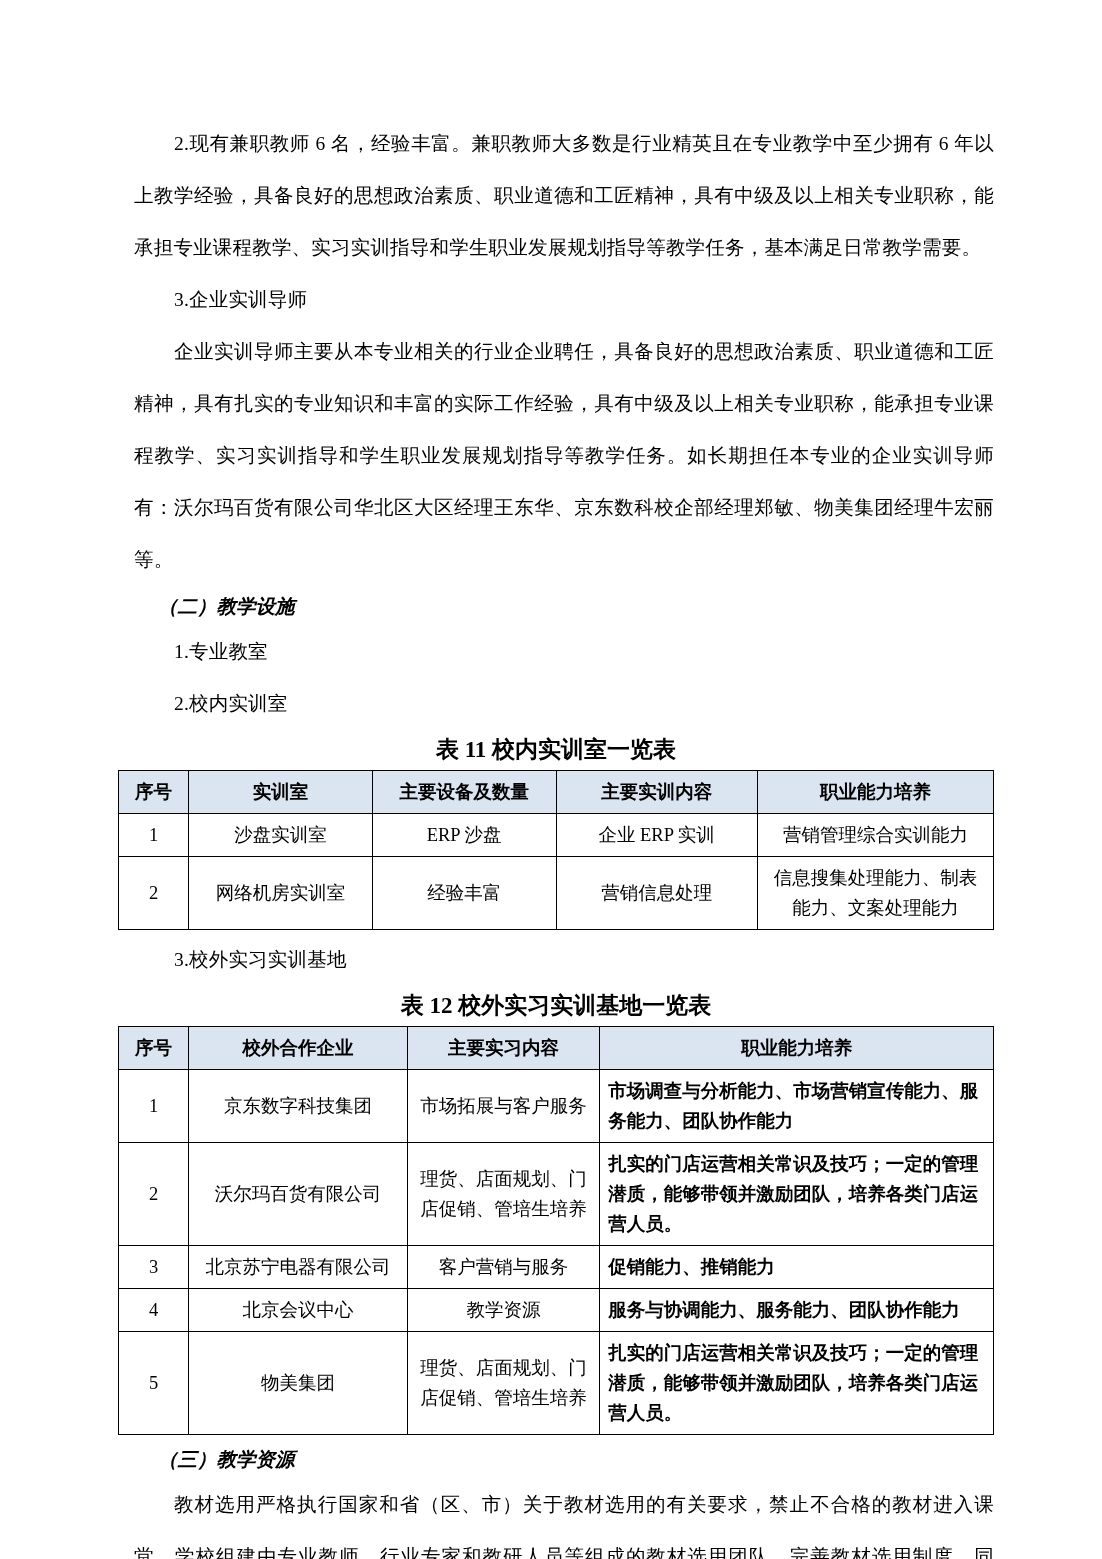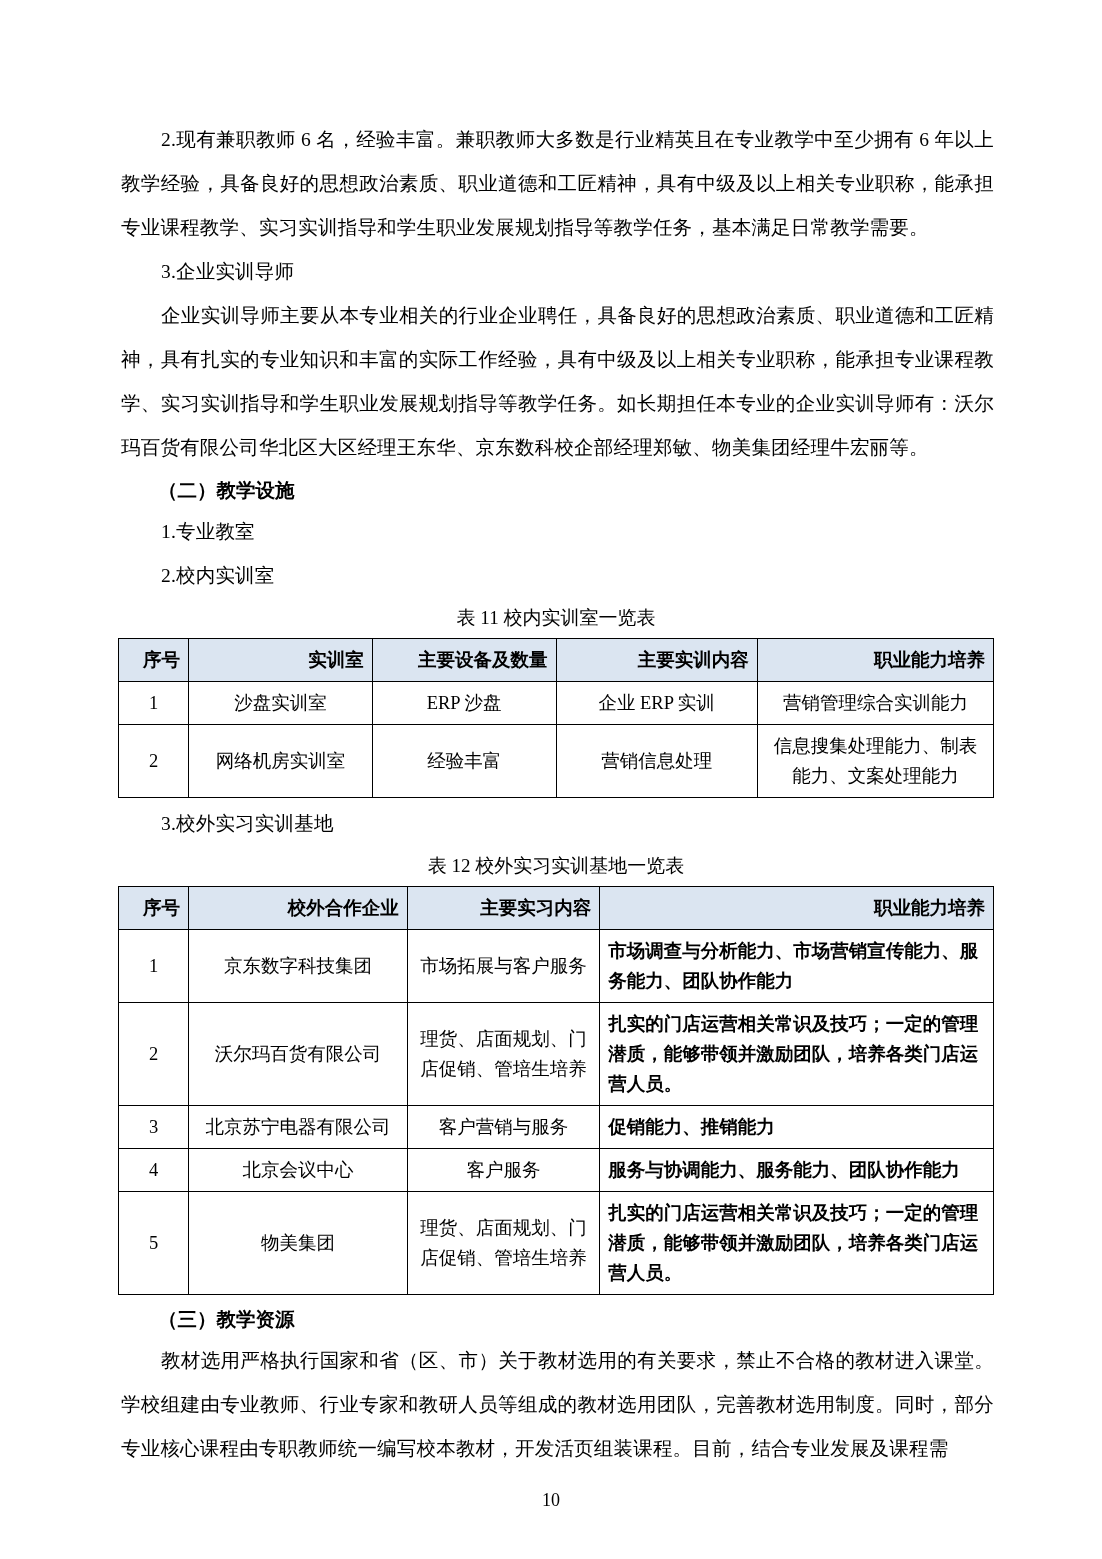--- a/index.html
+++ b/index.html
@@ -14,61 +14,63 @@
     color: #000000;
   }
   .page {
     position: relative;
     width: 1102px;
     min-height: 1559px;
     box-sizing: border-box;
     padding: 118px 108px 40px 118px;
   }
   p.para {
-    margin: 0 0 0 3px;
+    margin: 0 0 0 16px;
     font-size: 19.5px;
-    line-height: 44px;
+    line-height: 52px;
     text-align: justify;
     text-justify: inter-ideograph;
     letter-spacing: 0.2px;
   }
   p.indent2 {
     text-indent: 40px;
   }
   p.heading {
     margin: 0;
     font-size: 19.5px;
     line-height: 40px;
     font-weight: bold;
     text-indent: 40px;
     font-family: "Liberation Sans", "DejaVu Sans", sans-serif;
+    font-style: italic;
   }
   .tbl-caption {
     text-align: center;
-    font-size: 19px;
+    font-size: 23px;
     line-height: 36px;
     margin: 2px 0 2px 0;
+    font-weight: bold;
   }
   table.doc-table {
     width: 100%;
     border-collapse: collapse;
     table-layout: fixed;
     font-size: 18.5px;
     margin-bottom: 4px;
   }
   table.doc-table th,
   table.doc-table td {
     border: 1px solid #000000;
     padding: 6px 8px;
     vertical-align: middle;
     line-height: 30px;
   }
   table.doc-table thead th {
     background: #dbe5f1;
-    text-align: right;
+    text-align: center;
     font-weight: bold;
   }
   td.c { text-align: center; }
   td.l { text-align: left; font-weight: bold; }
   .pagenum {
     position: absolute;
     left: 0;
     right: 0;
     bottom: 48px;
     text-align: center;
@@ -175,21 +177,21 @@
       </tr>
       <tr>
         <td class="c">3</td>
         <td class="c">北京苏宁电器有限公司</td>
         <td class="c">客户营销与服务</td>
         <td class="l">促销能力、推销能力</td>
       </tr>
       <tr>
         <td class="c">4</td>
         <td class="c">北京会议中心</td>
-        <td class="c">客户服务</td>
+        <td class="c">教学资源</td>
         <td class="l">服务与协调能力、服务能力、团队协作能力</td>
       </tr>
       <tr>
         <td class="c">5</td>
         <td class="c">物美集团</td>
         <td class="c">理货、店面规划、门店促销、管培生培养</td>
         <td class="l">扎实的门店运营相关常识及技巧；一定的管理潜质，能够带领并激励团队，培养各类门店运营人员。</td>
       </tr>
     </tbody>
   </table>

